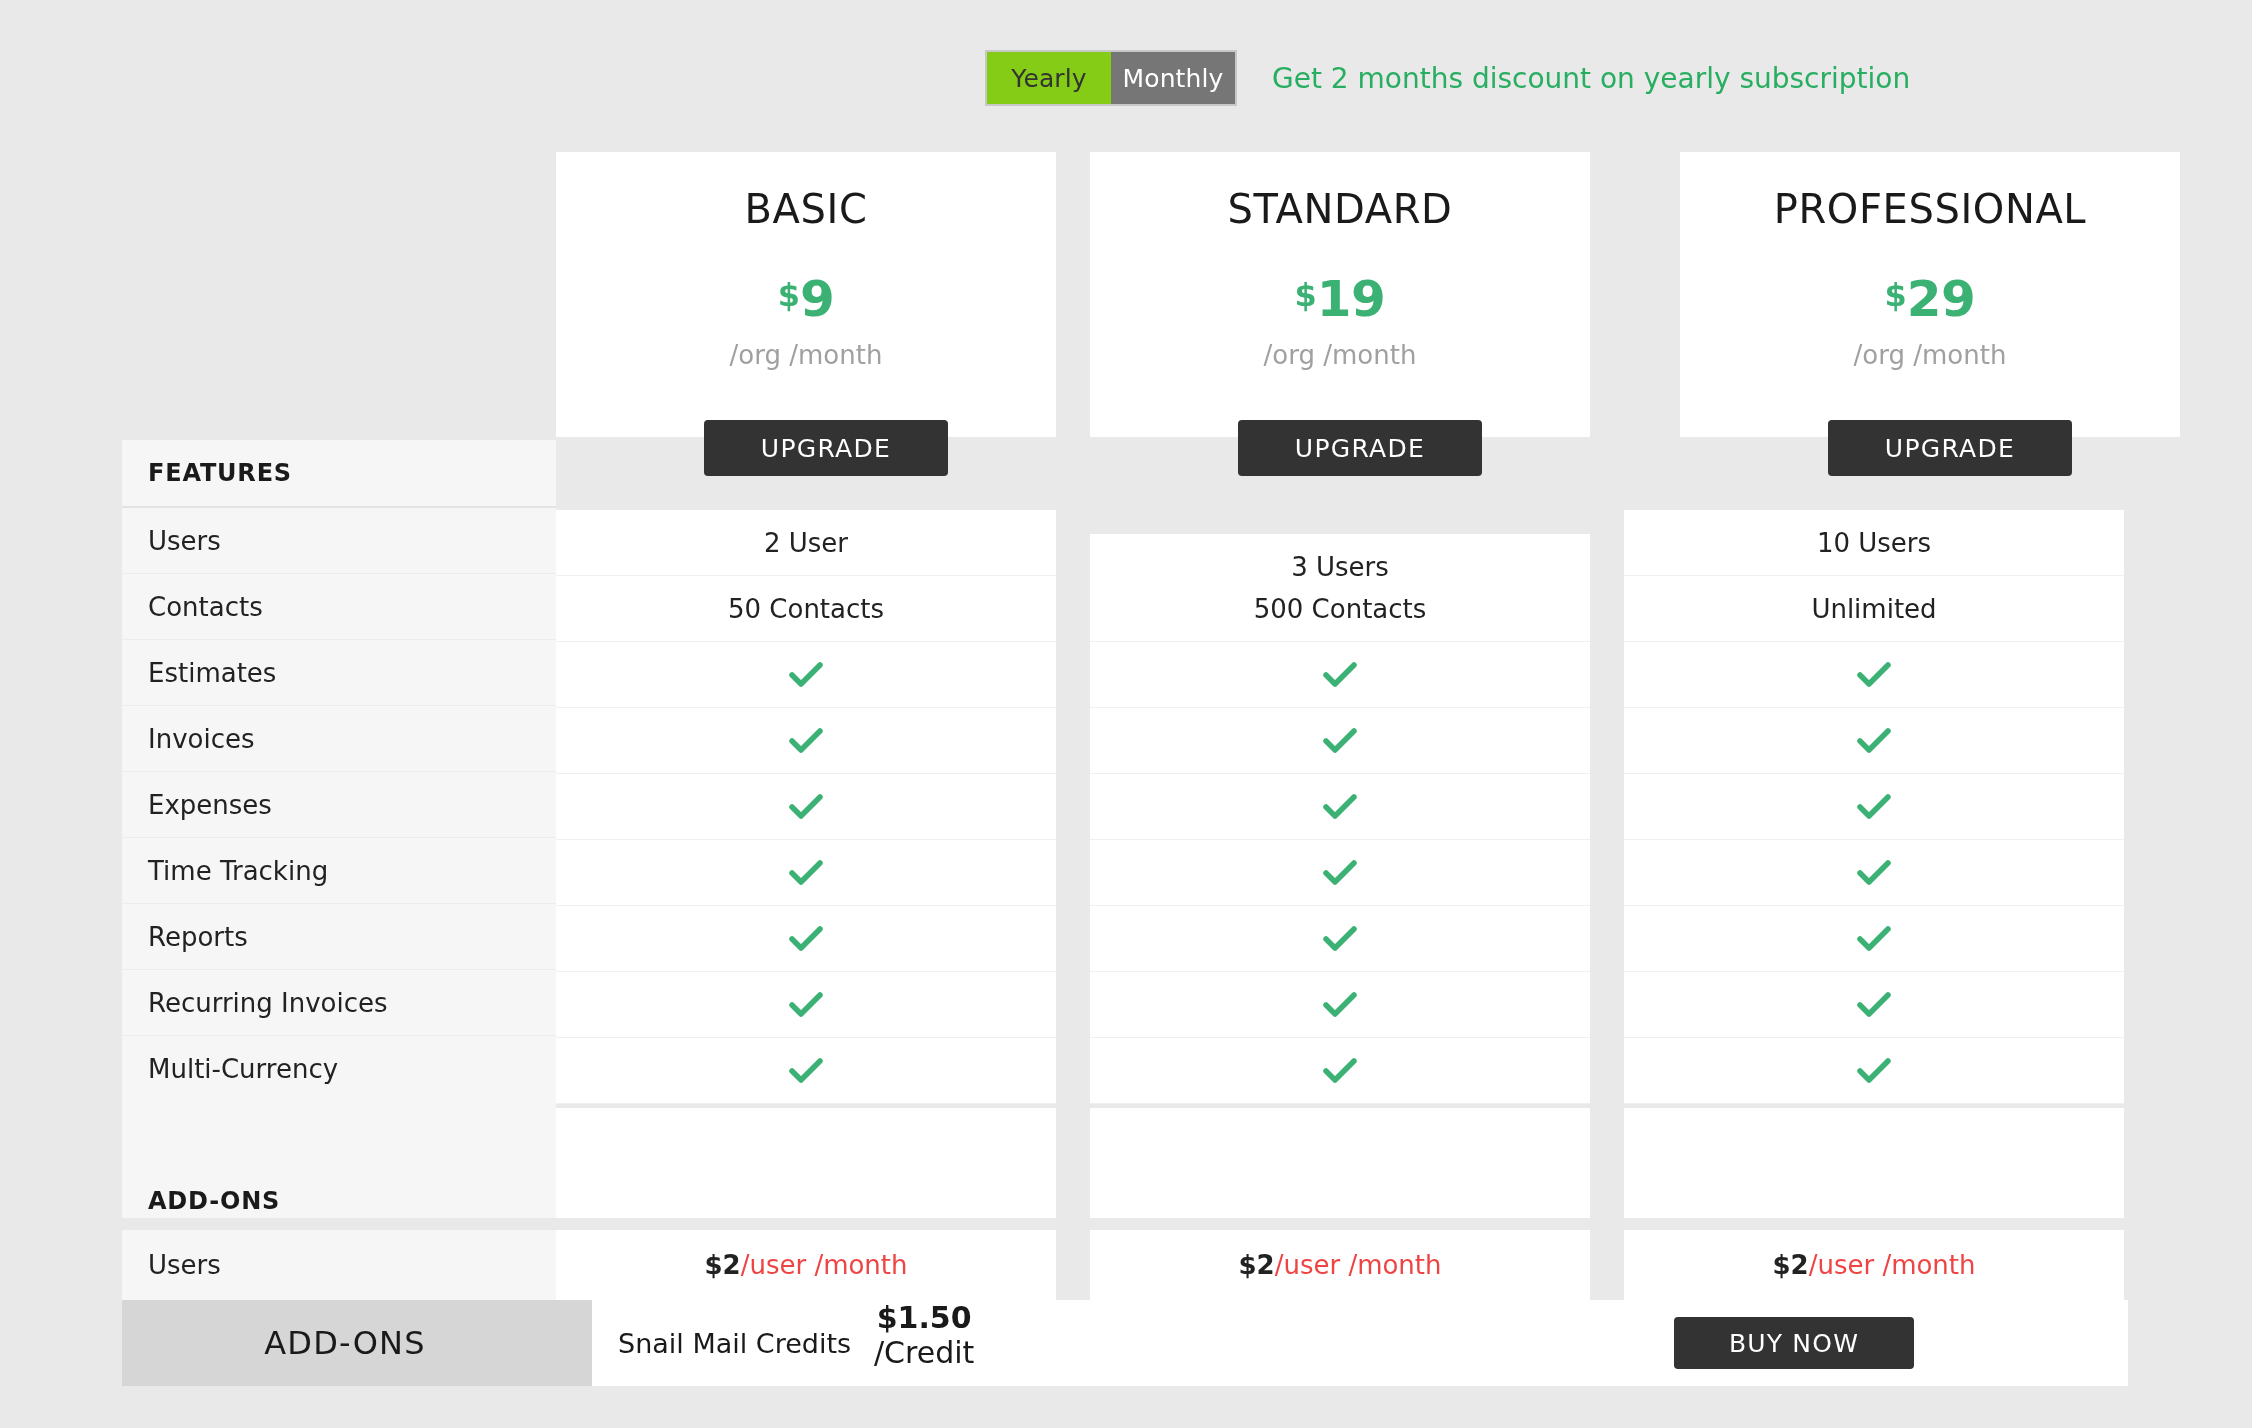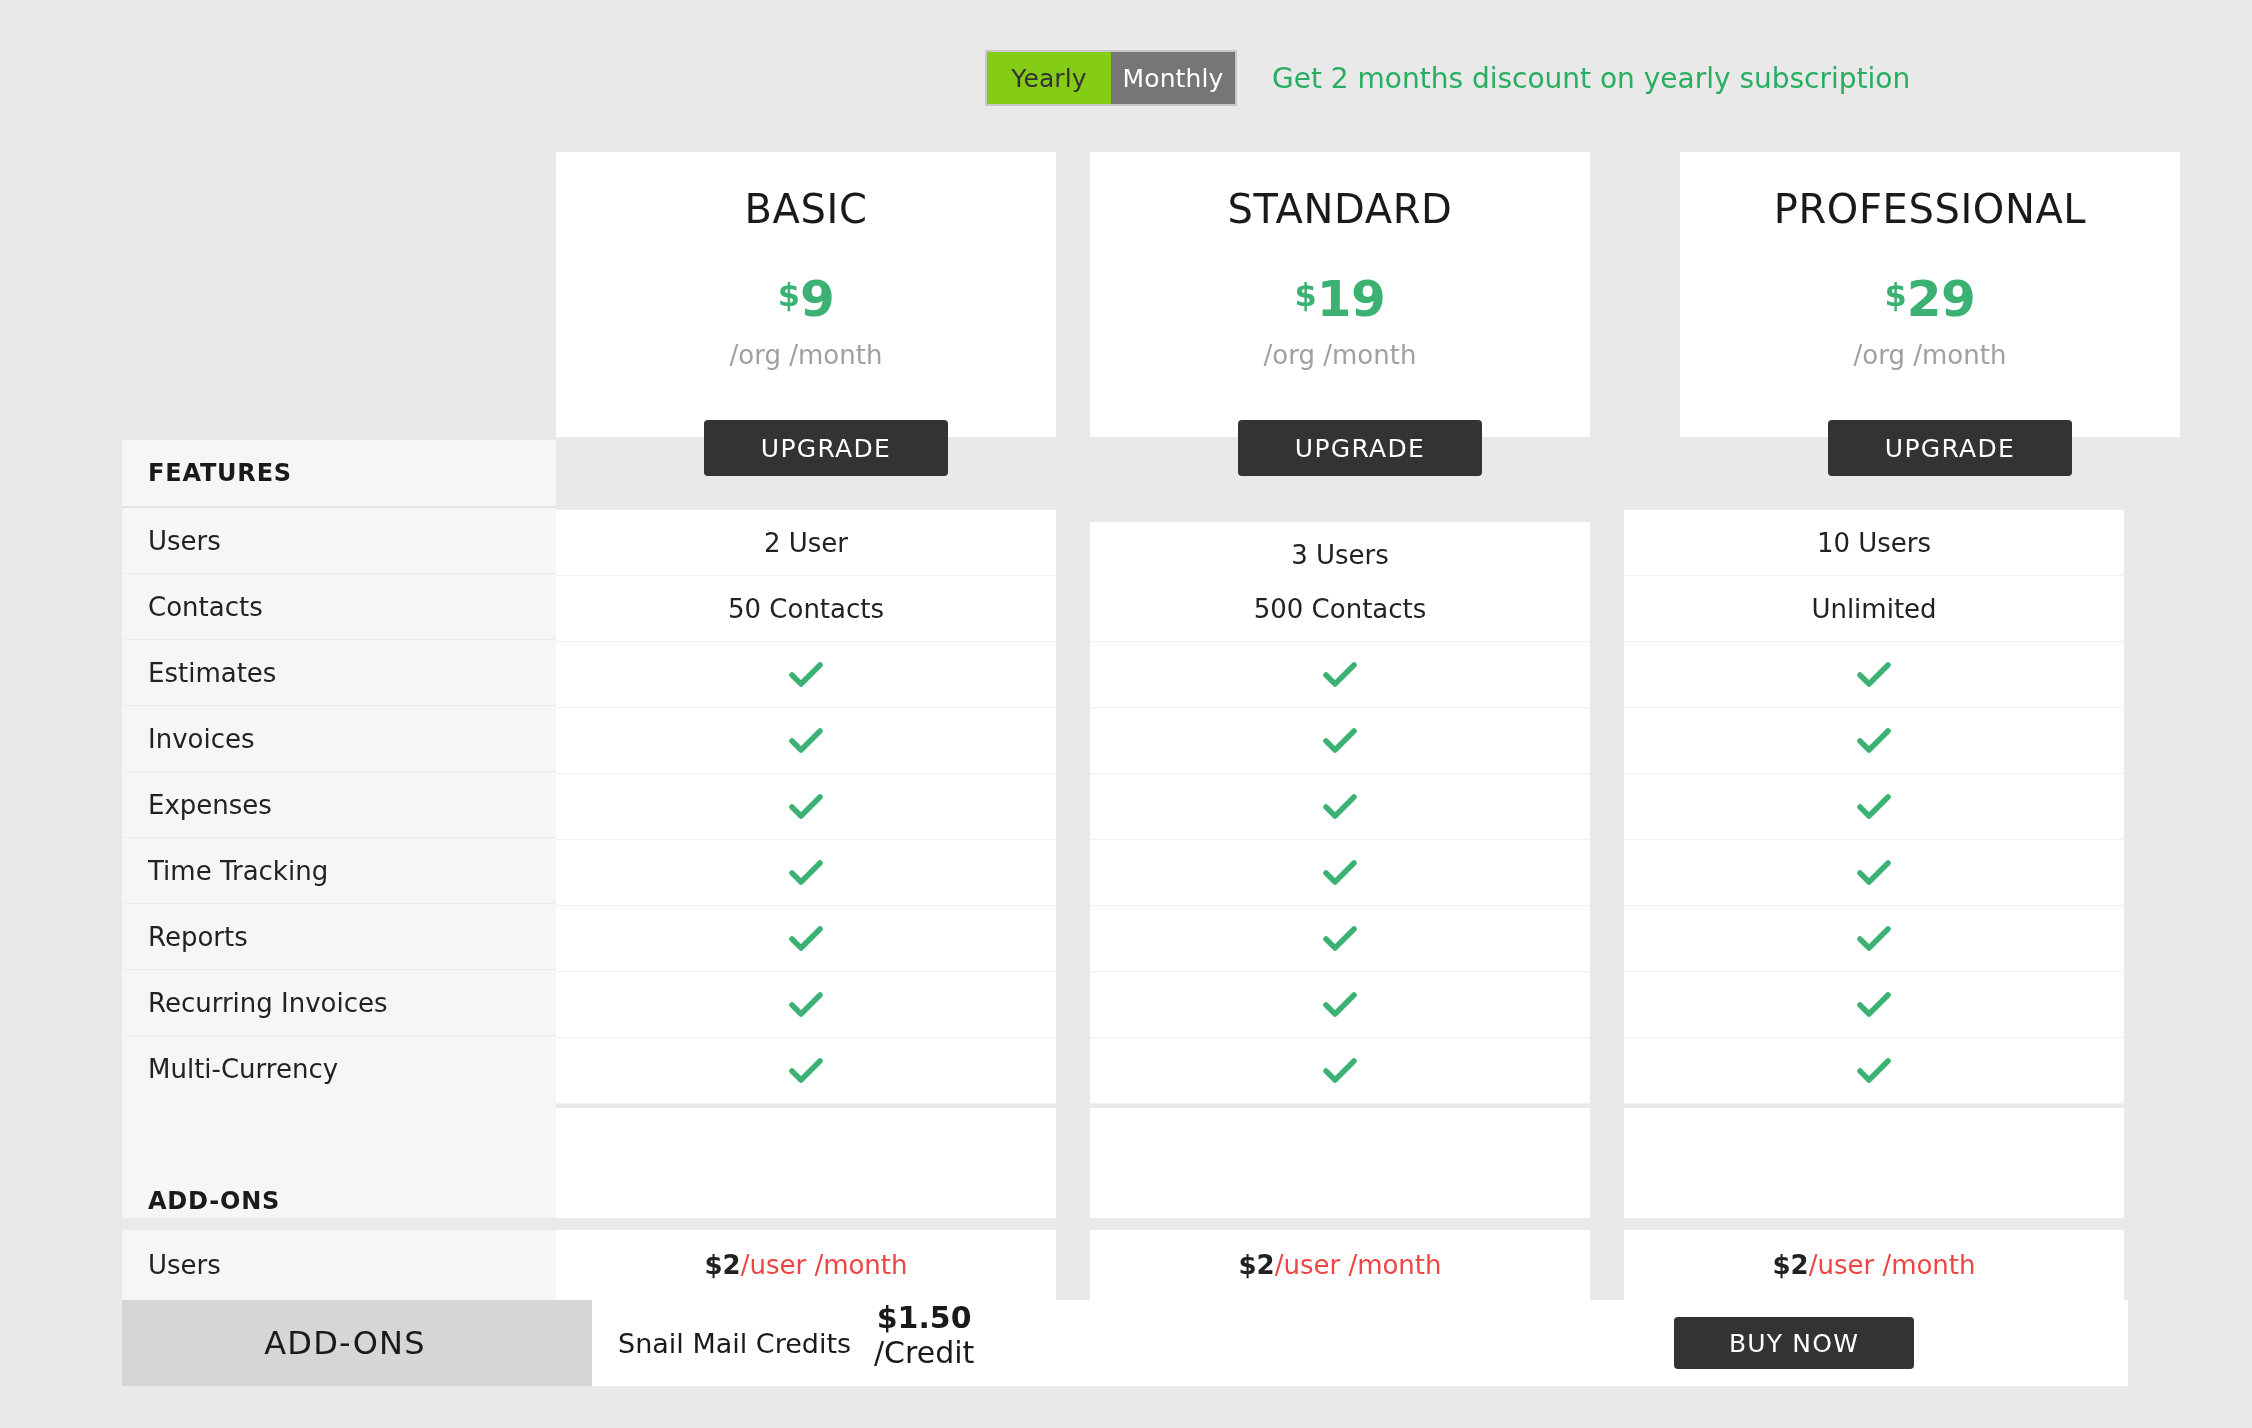--- a/index.html
+++ b/index.html
@@ -390,21 +390,21 @@
         <div class="side-row last">Multi-Currency</div>
       </div>
     <div class="side-spacer"></div>
     <div class="side-section-title" style="border-bottom:2px solid #e3e3e3;">ADD-ONS</div>
   </div>
   <div id="sidebar-gap"></div>
   <div id="sidebar-addon">Users</div>
 
   <div id="value-cells">
       <div class="val-cell x0" style="top: 510px;">2 User</div>
-      <div class="val-cell x1" style="top: 522px;">3 Users</div>
+      <div class="val-cell x1" style="top: 534px;">3 Users</div>
       <div class="val-cell x2" style="top: 510px;">10 Users</div>
       <div class="val-cell x0" style="top: 576px;">50 Contacts</div>
       <div class="val-cell x1" style="top: 576px;">500 Contacts</div>
       <div class="val-cell x2" style="top: 576px;">Unlimited</div>
       <div class="val-cell x0" style="top: 642px;">
         <svg class="check" viewBox="0 0 34 26">
           <path d="M3 13 L12 22 L31 3" fill="none" stroke="#3bb273" stroke-width="5.5" stroke-linecap="round" stroke-linejoin="round"></path>
         </svg>
       </div>
       <div class="val-cell x1" style="top: 642px;">

